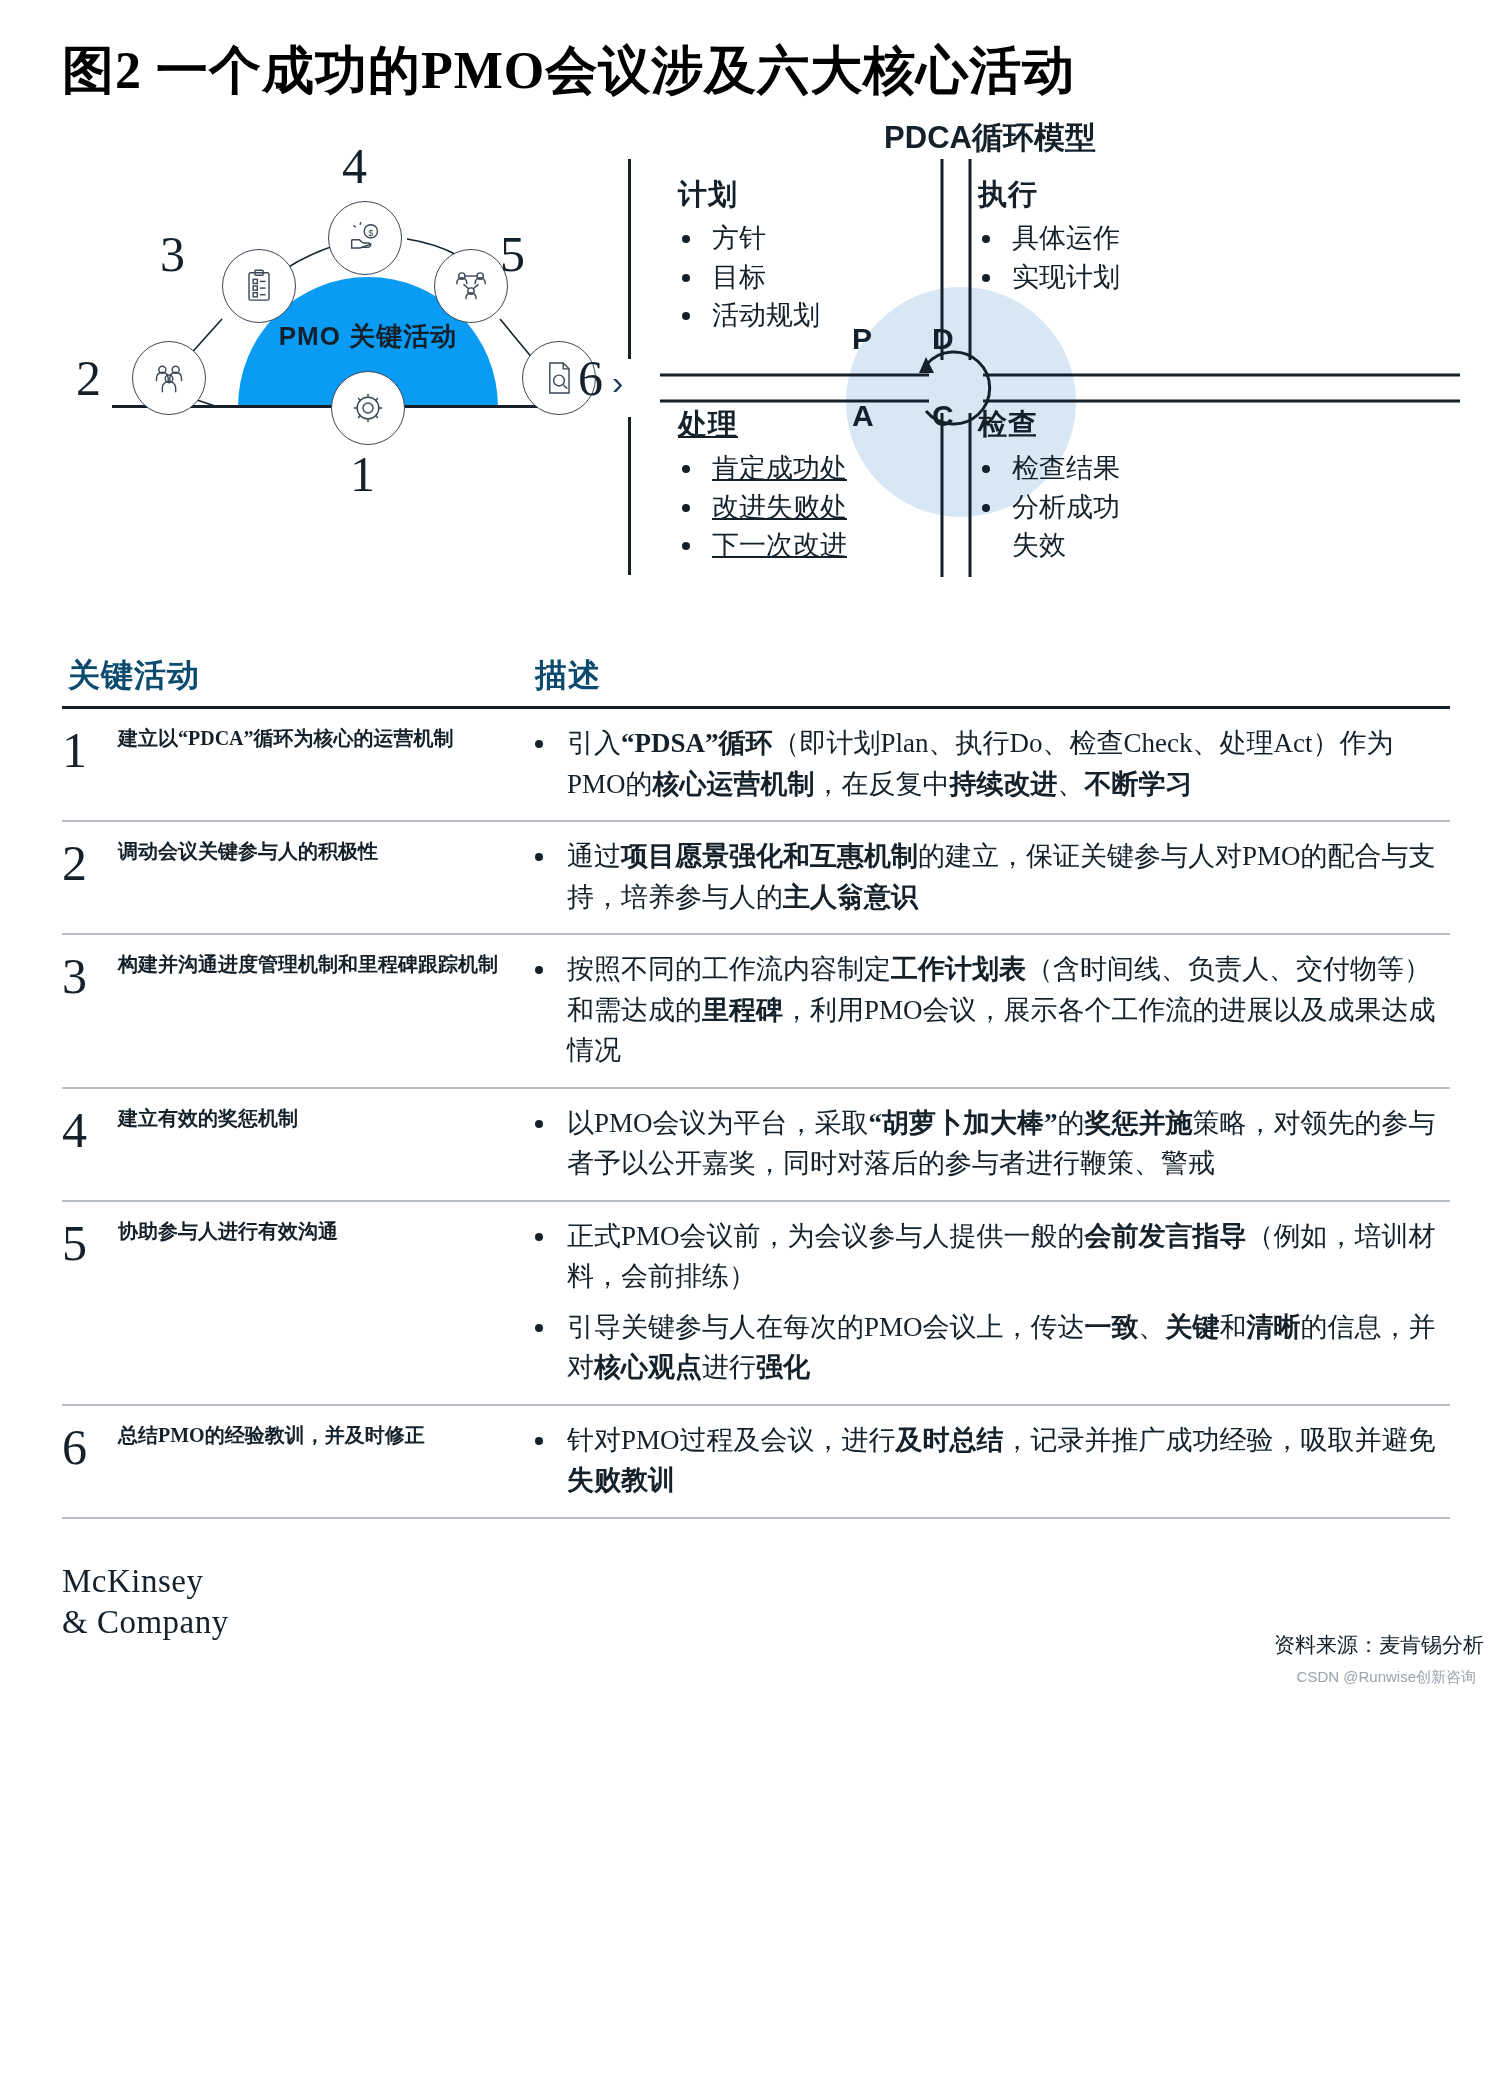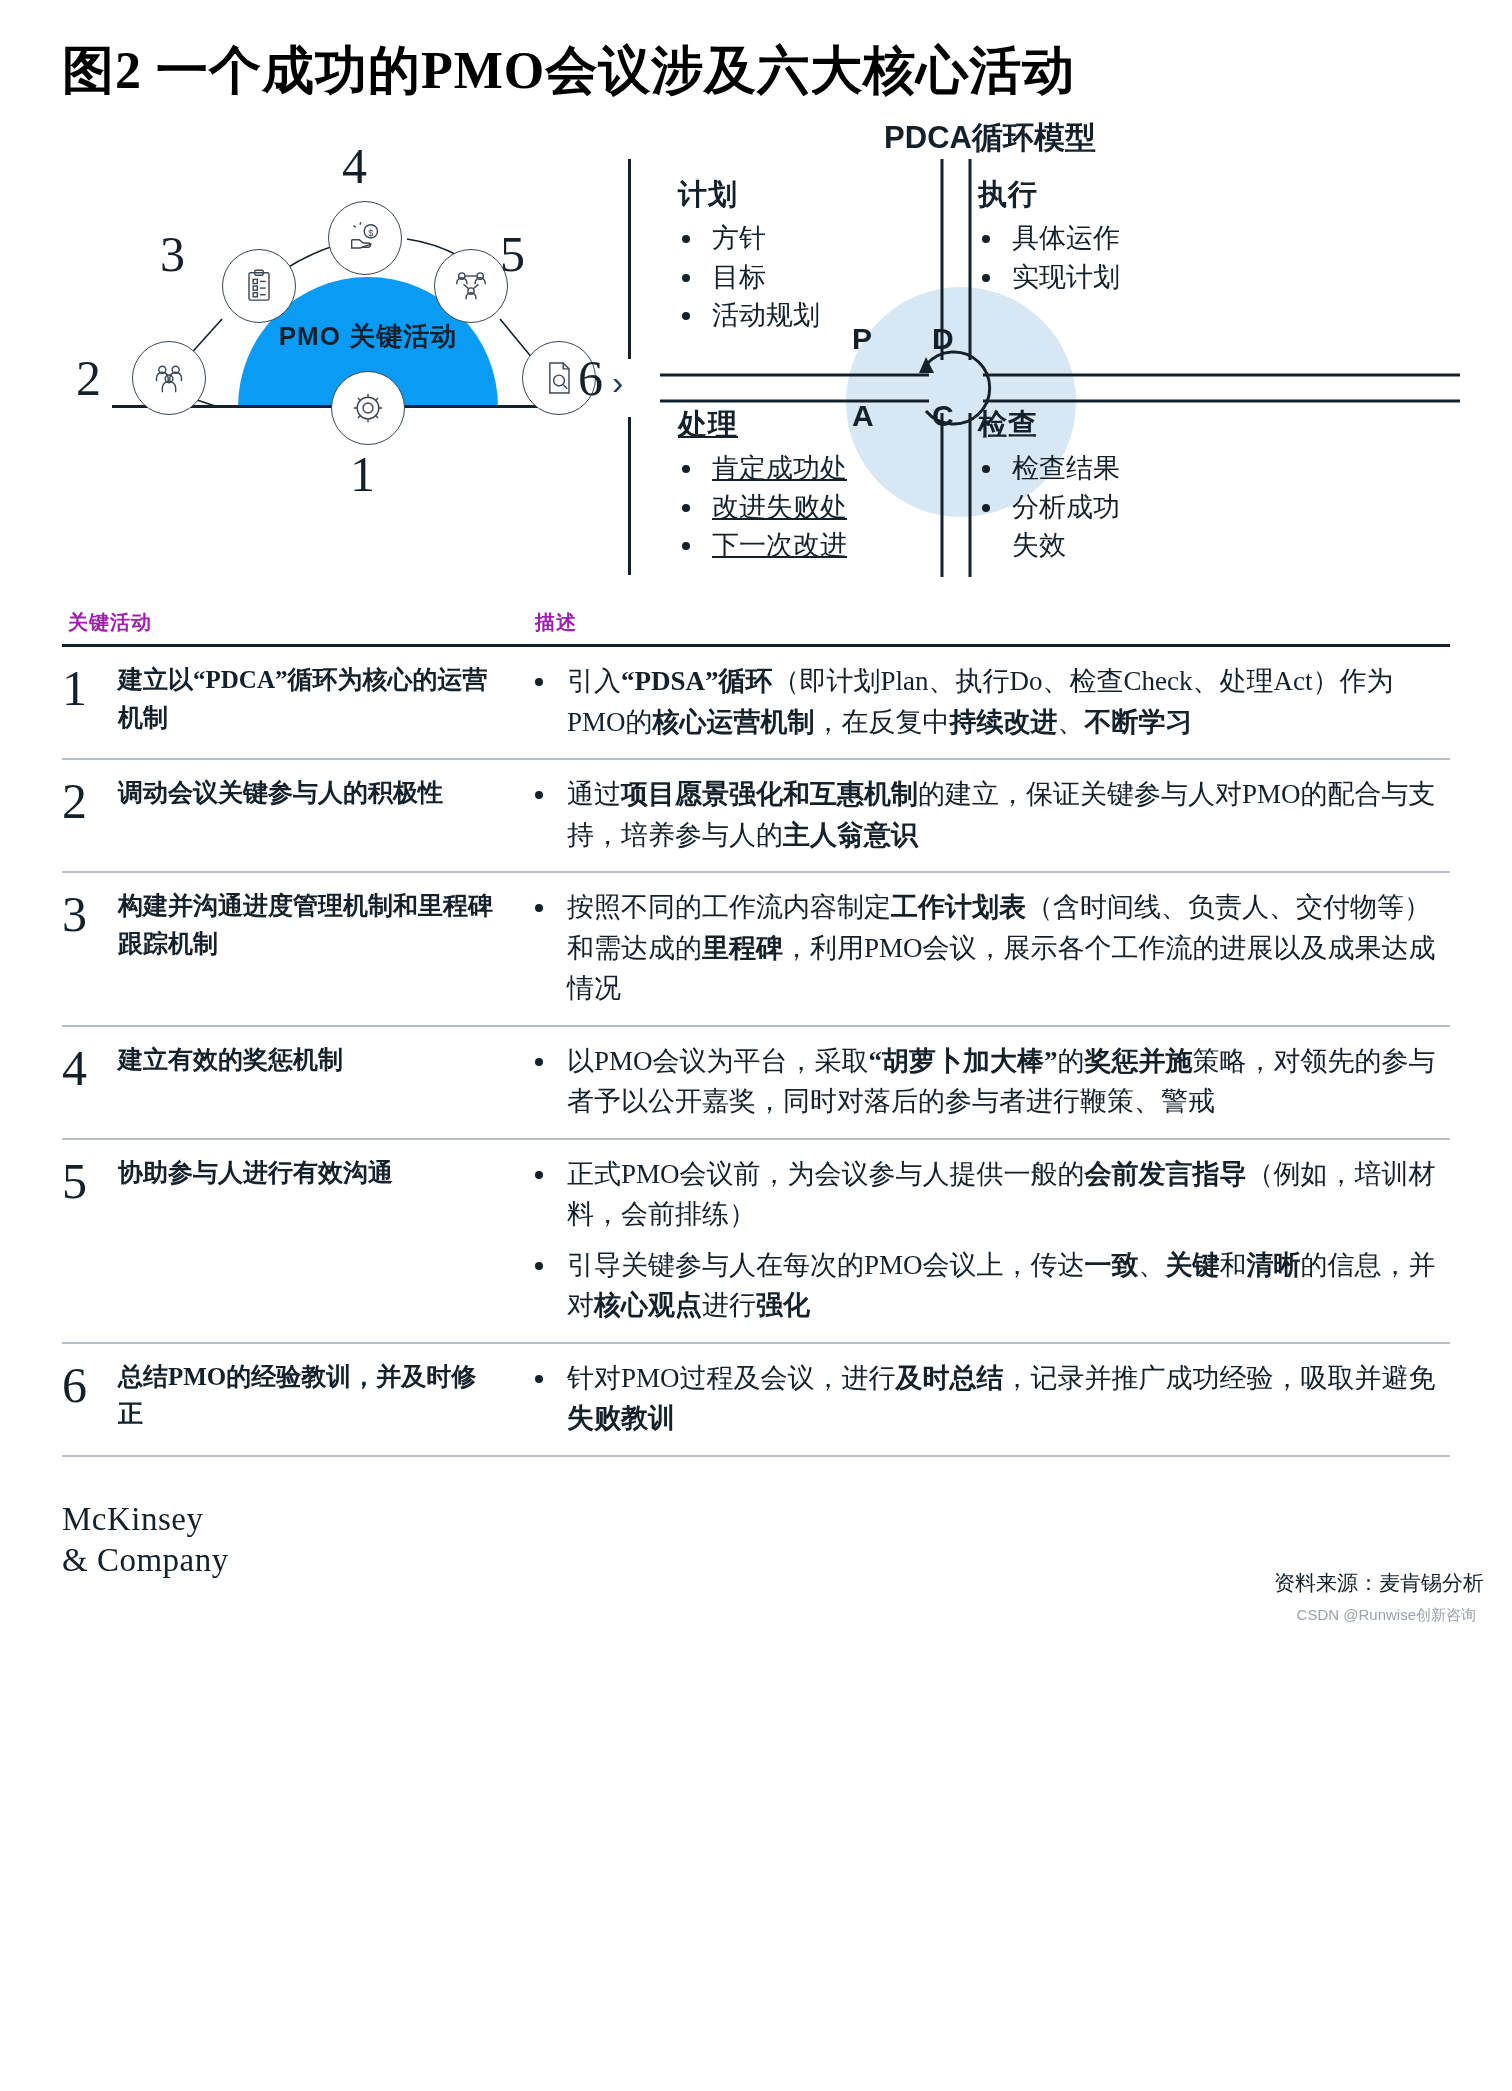--- a/index.html
+++ b/index.html
@@ -183,23 +183,24 @@
     margin:22px 62px 0 62px;
     width:1388px;
   }
   .thead{
     display:flex;
     align-items:flex-end;
     padding-bottom:8px;
   }
   .th{
     font-weight:bold;
-    font-size:20px;
-    color:#a21caf;
+    font-size:32px;
+    color:#0c4a6e;
     letter-spacing:1px;
+    margin-top:45px;
   }
   .th-act{width:455px;padding-left:6px;}
   .th-desc{flex:1;padding-left:12px;}
   .rule-heavy{height:3px;background:#14212b;width:100%;}
   .rule-light{height:2px;background:#b9bfc6;width:100%;}
 
   .row{
     display:flex;
     align-items:flex-start;
     padding:14px 0 16px 0;
@@ -210,21 +211,21 @@
     font-family:"Liberation Serif","DejaVu Serif",serif;
     font-size:50px;
     line-height:1;
     color:#14212b;
     padding-top:2px;
     text-align:left;
   }
   .act{
     width:399px;
     flex:0 0 399px;
-    font-size:25px;
+    font-size:20px;
     line-height:1.5;
     font-weight:bold;
     color:#14212b;
     padding-right:16px;
     box-sizing:border-box;
   }
   .desc{flex:1;padding-left:4px;}
   .desc ul{list-style:none;margin:0;padding:0;}
   .desc li{
     position:relative;

